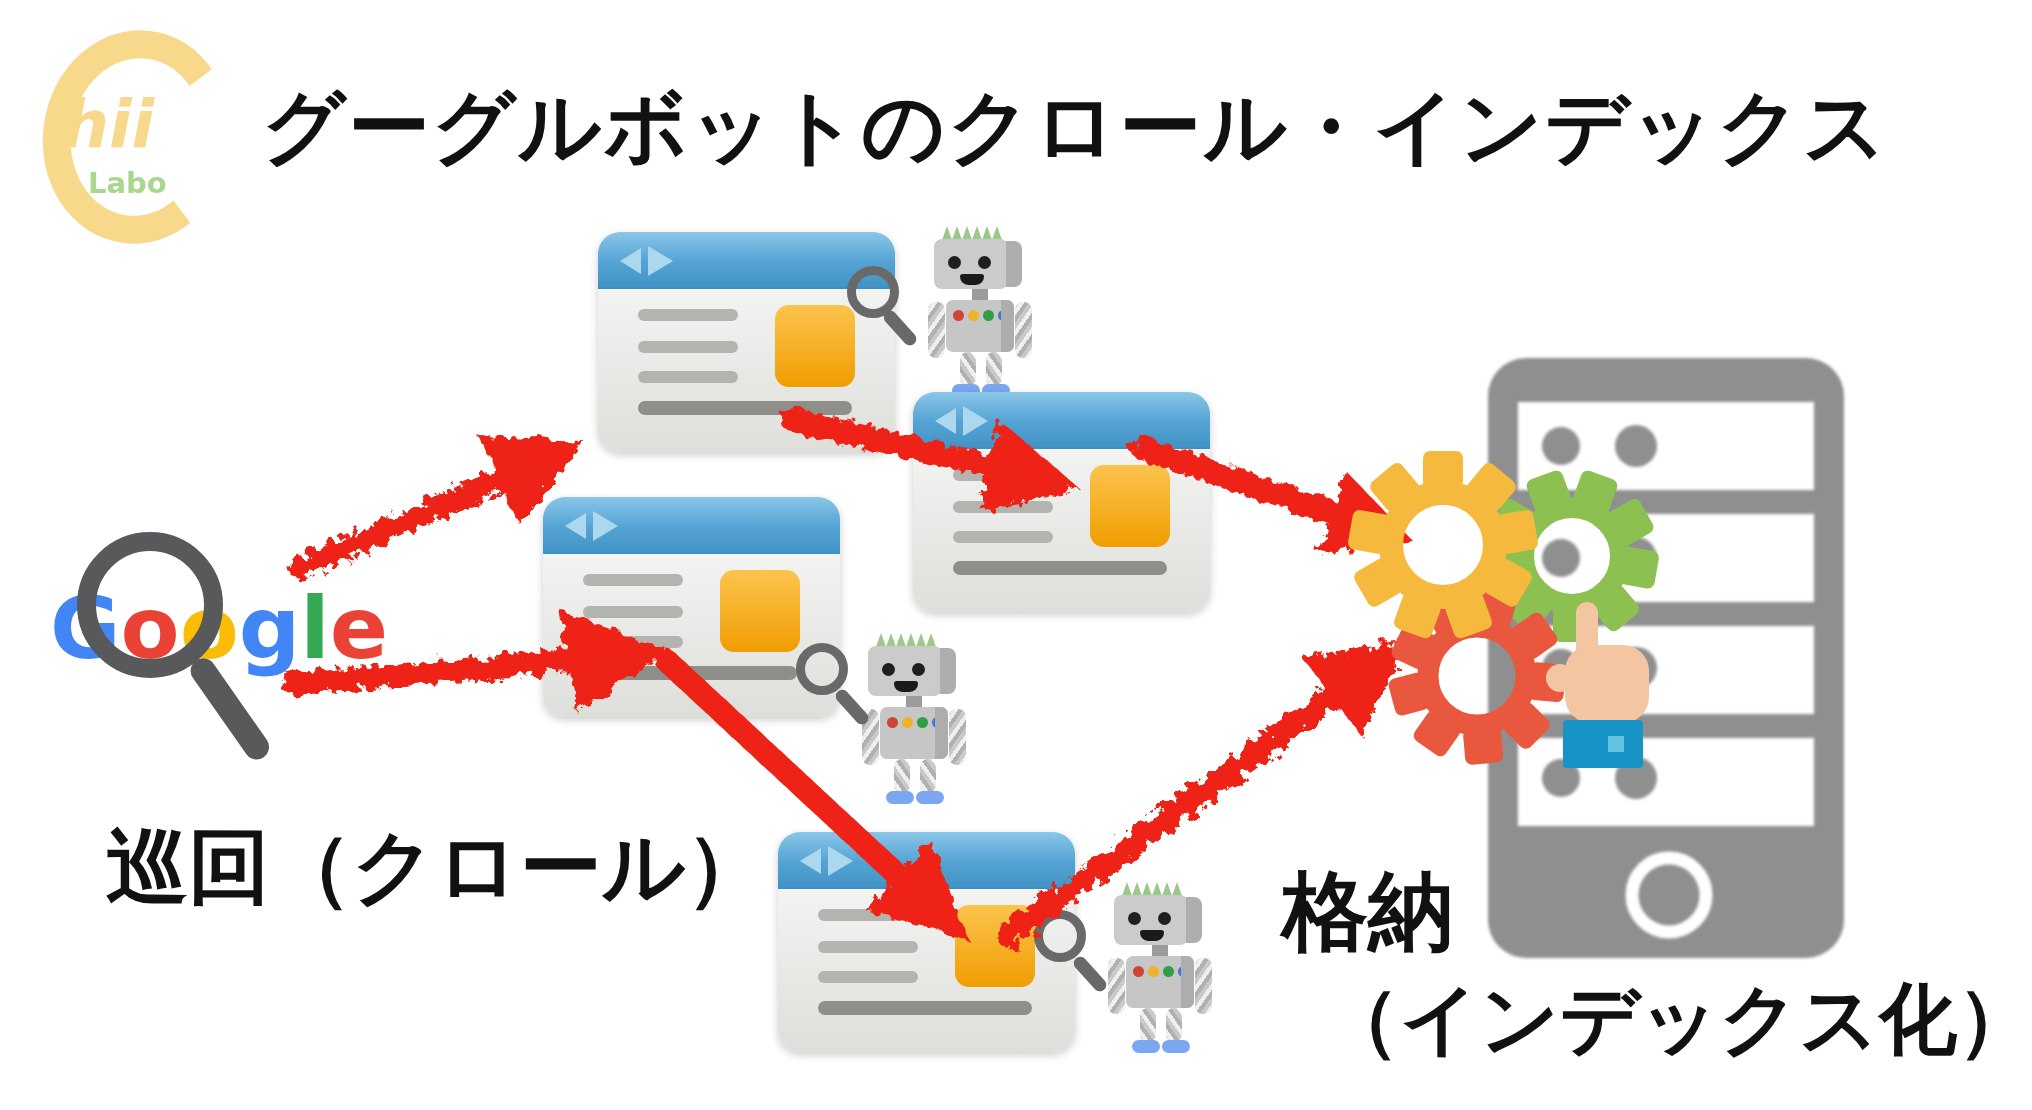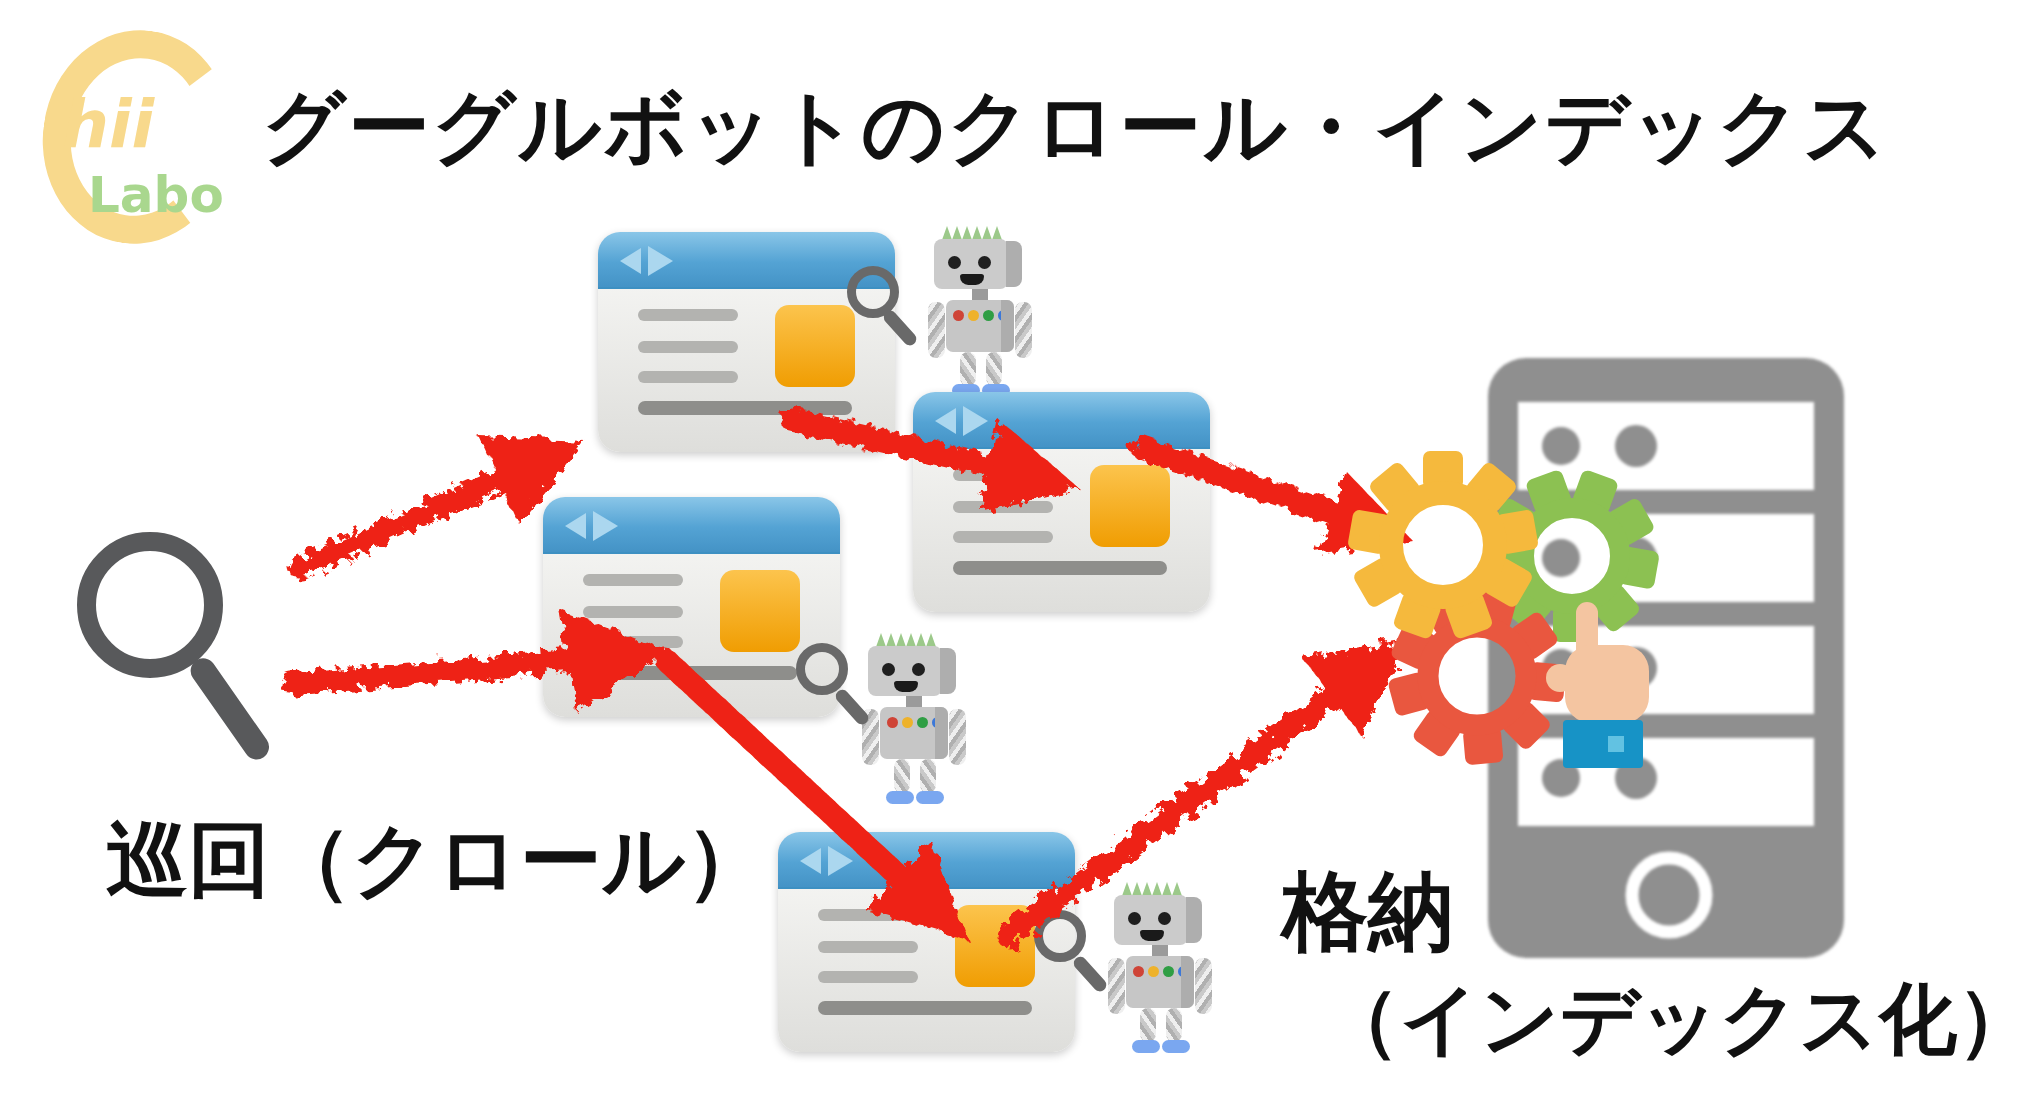--- a/index.html
+++ b/index.html
@@ -2,31 +2,31 @@
 <html style="--arrow_red: #ee2413; --gear_yellow: #f5b93d; --gear_green: #8cc152; --gear_red: #e9573f; --browser_bar_blue: #54a3d4; --page_block_orange: #f5a623; --server_gray: #8f8f8f; --hand_skin: #f4c5a1; --sleeve_blue: #1793c6; --logo_yellow: #f8d98c; --logo_green: #a9d78e;"><head>
 <meta charset="utf-8">
 <style>
   html,body{margin:0;padding:0;background:#fff;}
   #canvas{position:relative;width:2032px;height:1110px;background:#fff;overflow:hidden;
           font-family:"DejaVu Sans","Liberation Sans",sans-serif;}
 
   
   .jp{position:absolute;color:#111;font-weight:bold;white-space:nowrap;line-height:1;}
   #title{left:262px;top:86px;font-size:82px;letter-spacing:2px;text-align:right;}
-  #crawl-label{left:106px;top:826px;font-size:82px;font-family:Liberation Mono, monospace;}
+  #crawl-label{left:106px;top:826px;font-size:82px;}
   #store-label1{left:1282px;top:868px;font-size:86px;text-align:right;}
   #store-label2{left:1322px;top:980px;font-size:78px;}
 
   
   .logo-c{position:absolute;left:43px;top:30px;width:188px;height:214px;border-radius:50%;
           border:28px solid var(--logo_yellow);border-right-color:transparent;box-sizing:border-box;
           transform:rotate(8deg);}
   .logo-hii{position:absolute;left:62px;top:86px;font-size:66px;font-weight:bold;font-style:italic;
             color:var(--logo_yellow);}
-  .logo-labo{position:absolute;left:88px;top:166px;font-size:50px;font-weight:bold;
+  .logo-labo{position:absolute;left:88px;top:166px;font-size:29px;font-weight:bold;
              color:var(--logo_green);}
 
   
   #google{position:absolute;left:50px;top:578px;font-size:86px;font-weight:bold;letter-spacing:0;}
   #google span{display:inline-block;}
   .gl0,.gl3{color:#4285F4}.gl1,.gl5{color:#EA4335}.gl2{color:#FBBC05}.gl4{color:#34A853}
 
   
   .mag-c{position:absolute;border-radius:50%;box-sizing:border-box;}
   .mag-h{position:absolute;border-radius:14px;transform-origin:left center;}
@@ -90,20 +90,21 @@
 <div id="canvas">
 
   <div>
     <div class="logo-c"></div>
     <div class="logo-hii">hii</div>
     <div class="logo-labo">Labo</div>
   </div>
 
   <div id="title" class="jp">グーグルボットのクロール・インデックス</div>
 
+  <div id="google"><span class="gl0">G</span><span class="gl1">o</span><span class="gl2">o</span><span class="gl3">g</span><span class="gl4">l</span><span class="gl5">e</span></div>
 
   <div class="mag-c" id="gmag-c"></div>
   <div class="mag-h" id="gmag-h"></div>
 
   <div class="robot" style="left:928px;top:226px;">
     <div class="r-hair">
         <i></i>
         <i></i>
         <i></i>
         <i></i>

